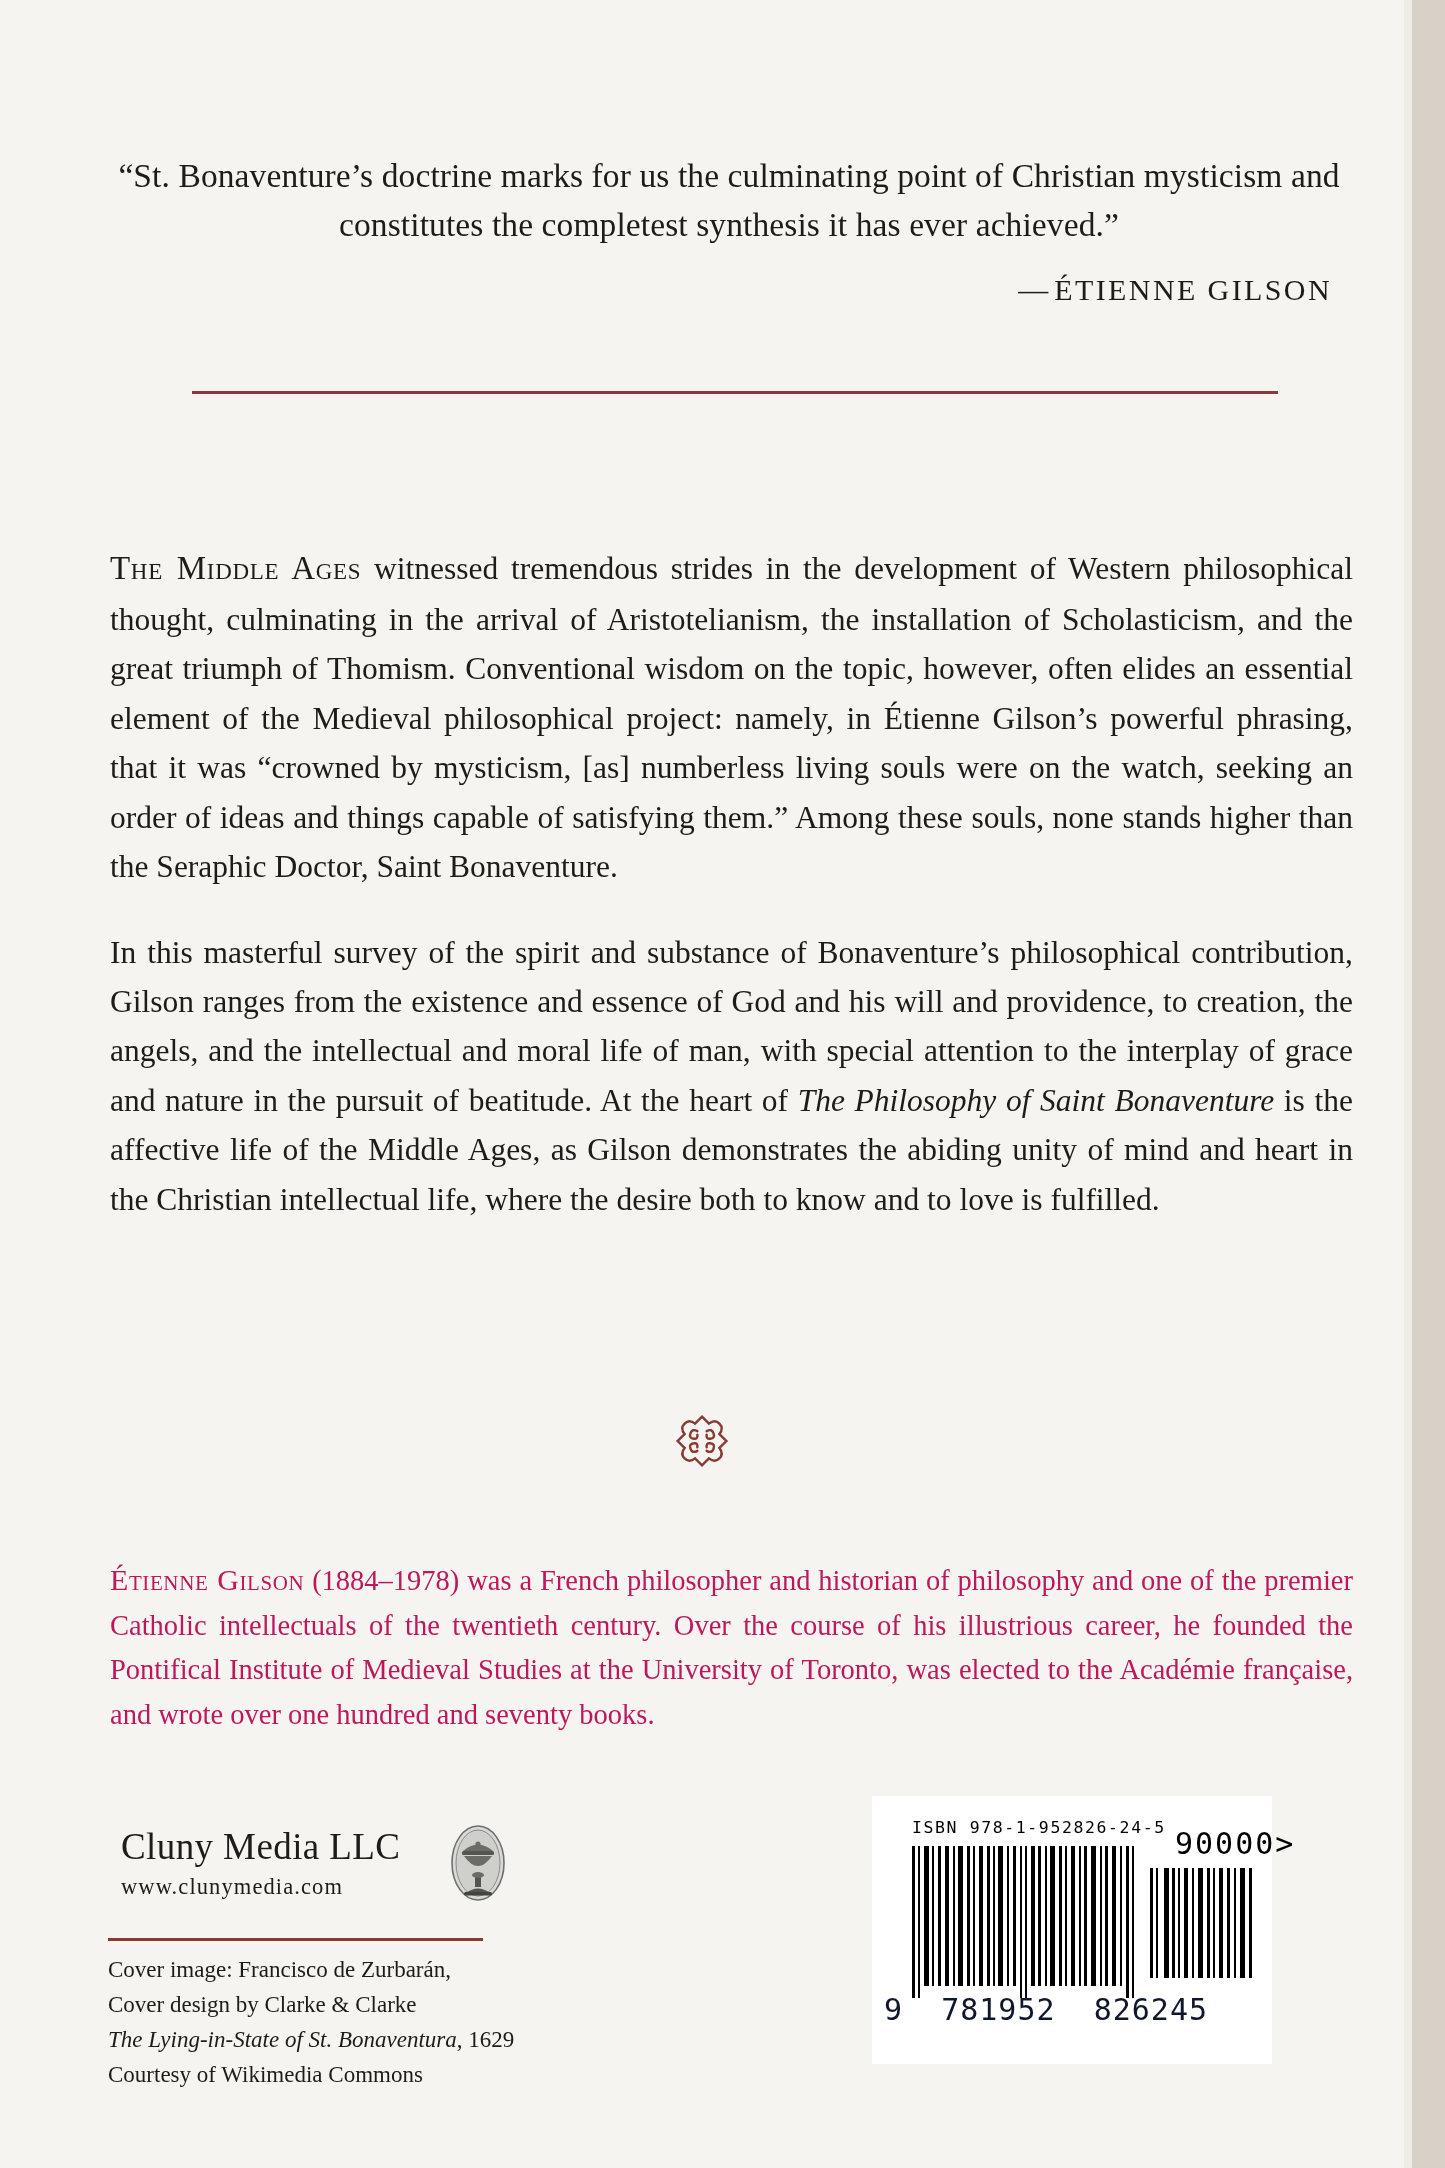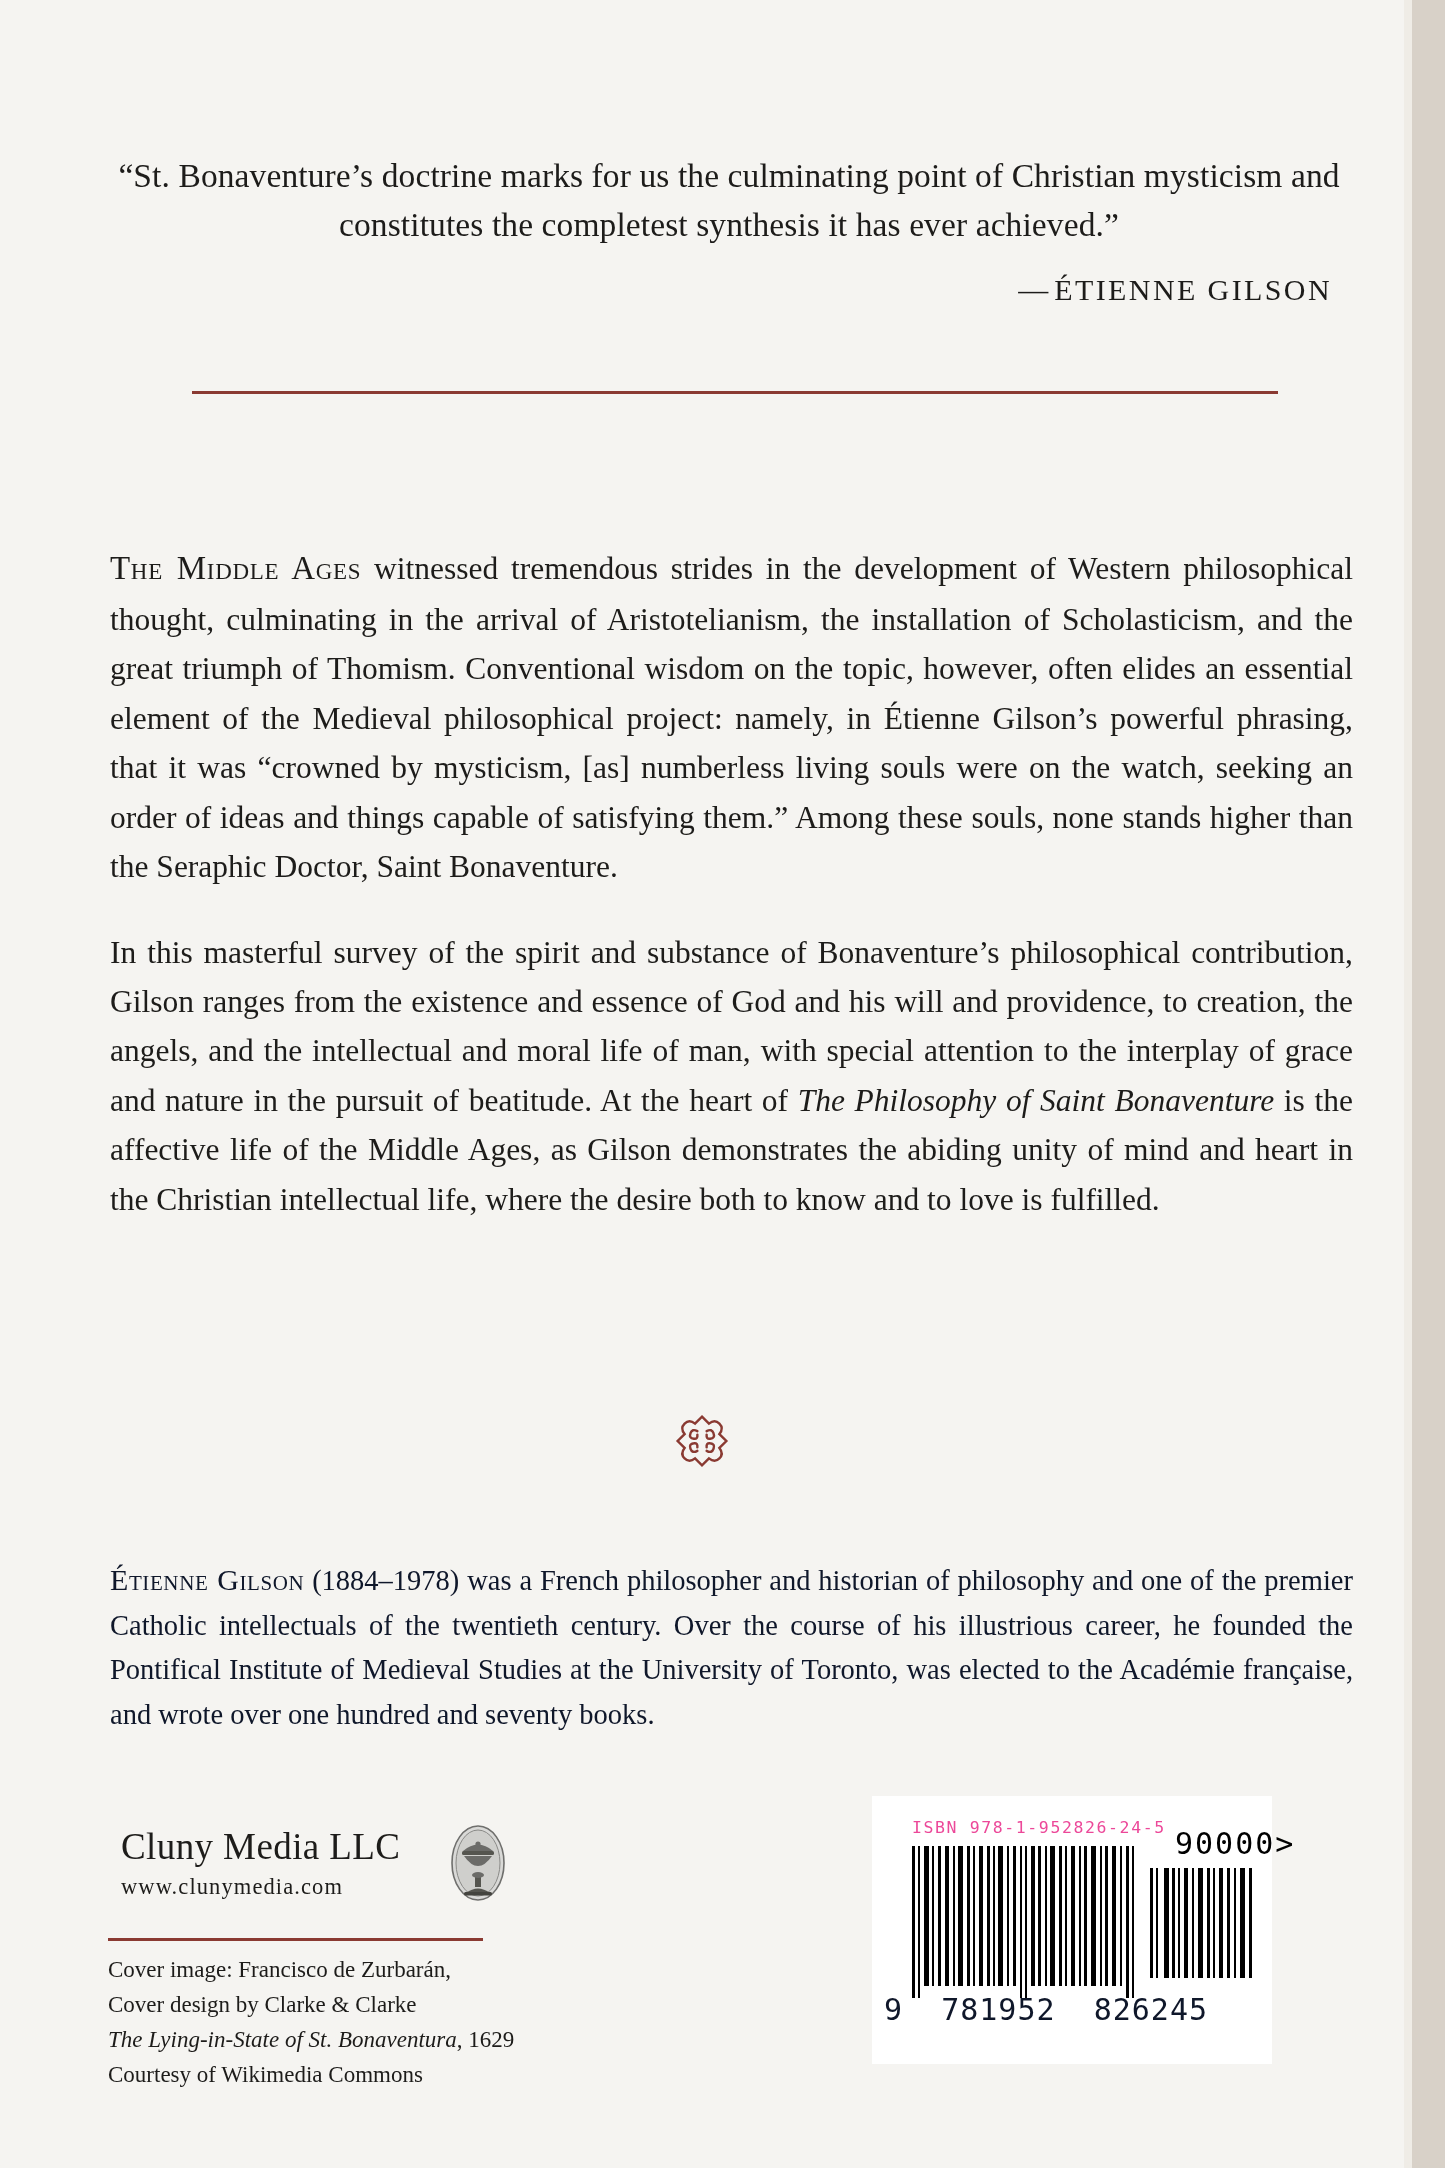--- a/index.html
+++ b/index.html
@@ -113,21 +113,21 @@
   
   .bio-block {
     position: absolute;
     left: 110px;
     top: 1557px;
     width: 1243px;
   }
   .bio-para {
     font-size: 28.5px;
     line-height: 1.56;
-    color: #0f172a;
+    color: #be185d;
     text-align: justify;
     margin: 0;
   }
   .bio-sc {
     font-variant: small-caps;
     font-size: 30px;
     letter-spacing: 0.6px;
   }
 
   
@@ -187,21 +187,21 @@
     height: 268px;
     background: #ffffff;
   }
   .isbn-line {
     position: absolute;
     left: 40px;
     top: 22px;
     font-family: "DejaVu Sans Mono", "Liberation Mono", monospace;
     font-size: 16.5px;
     letter-spacing: 1.6px;
-    color: #ec4899;
+    color: #000000;
   }
   .bars-main {
     position: absolute;
     left: 38px;
     top: 50px;
   }
   .bars-addon {
     position: absolute;
     left: 276px;
     top: 72px;

